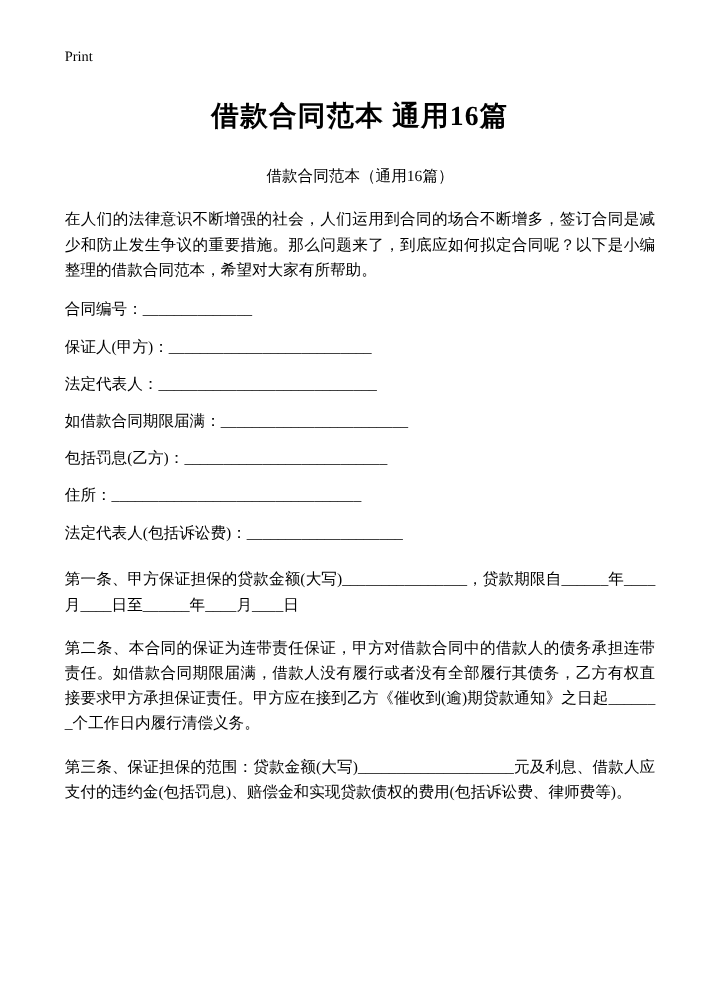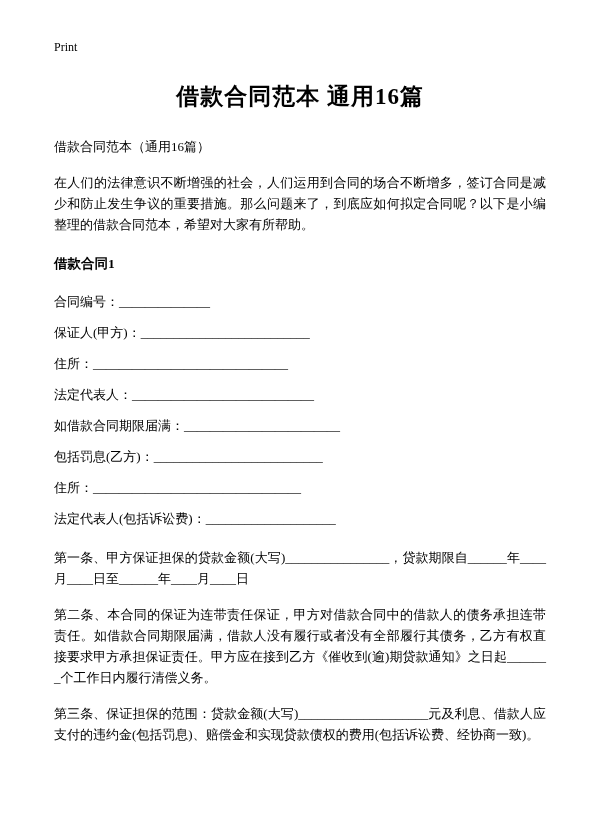--- a/index.html
+++ b/index.html
@@ -23,20 +23,21 @@
   .doc-title {
     font-size: 23px;
     font-weight: bold;
     text-align: center;
     margin: 0 0 26px 0;
     letter-spacing: 1px;
   }
   .subtitle {
     font-size: 13px;
     margin: 0 0 16px 0;
+    text-align: center;
   }
   .para {
     font-size: 13px;
     line-height: 21px;
     margin: 0 0 14px 0;
     text-align: justify;
     word-break: break-all;
   }
   .section-heading {
     font-size: 13.5px;
@@ -59,32 +60,30 @@
 <div class="page">
 
   <div class="print-label">Print</div>
 
   <h1 class="doc-title">借款合同范本 通用16篇</h1>
 
   <p class="subtitle">借款合同范本（通用16篇）</p>
 
   <p class="para">在人们的法律意识不断增强的社会，人们运用到合同的场合不断增多，签订合同是减少和防止发生争议的重要措施。那么问题来了，到底应如何拟定合同呢？以下是小编整理的借款合同范本，希望对大家有所帮助。</p>
 
-  <h2 class="section-heading">借款合同1</h2>
 
   <div>
     <p class="form-line">合同编号：______________</p>
     <p class="form-line">保证人(甲方)：__________________________</p>
-    <p class="form-line">住所：______________________________</p>
     <p class="form-line">法定代表人：____________________________</p>
     <p class="form-line">如借款合同期限届满：________________________</p>
     <p class="form-line">包括罚息(乙方)：__________________________</p>
     <p class="form-line">住所：________________________________</p>
     <p class="form-line">法定代表人(包括诉讼费)：____________________</p>
   </div>
 
   <div class="clauses">
     <p class="para clause">第一条、甲方保证担保的贷款金额(大写)________________，贷款期限自______年____月____日至______年____月____日</p>
     <p class="para clause">第二条、本合同的保证为连带责任保证，甲方对借款合同中的借款人的债务承担连带责任。如借款合同期限届满，借款人没有履行或者没有全部履行其债务，乙方有权直接要求甲方承担保证责任。甲方应在接到乙方《催收到(逾)期贷款通知》之日起_______个工作日内履行清偿义务。</p>
-    <p class="para clause">第三条、保证担保的范围：贷款金额(大写)____________________元及利息、借款人应支付的违约金(包括罚息)、赔偿金和实现贷款债权的费用(包括诉讼费、经协商一致)。</p>
+    <p class="para clause">第三条、保证担保的范围：贷款金额(大写)____________________元及利息、借款人应支付的违约金(包括罚息)、赔偿金和实现贷款债权的费用(包括诉讼费、律师费等)。</p>
   </div>
 
 </div>
 
 </body></html>

